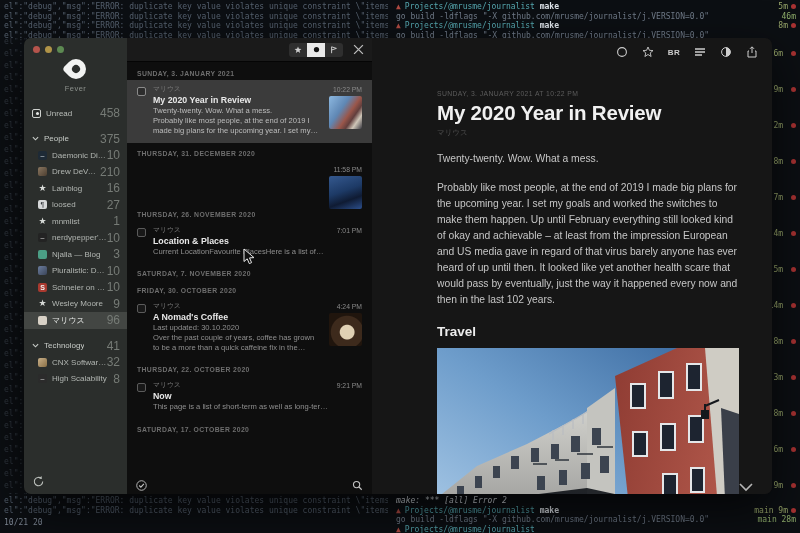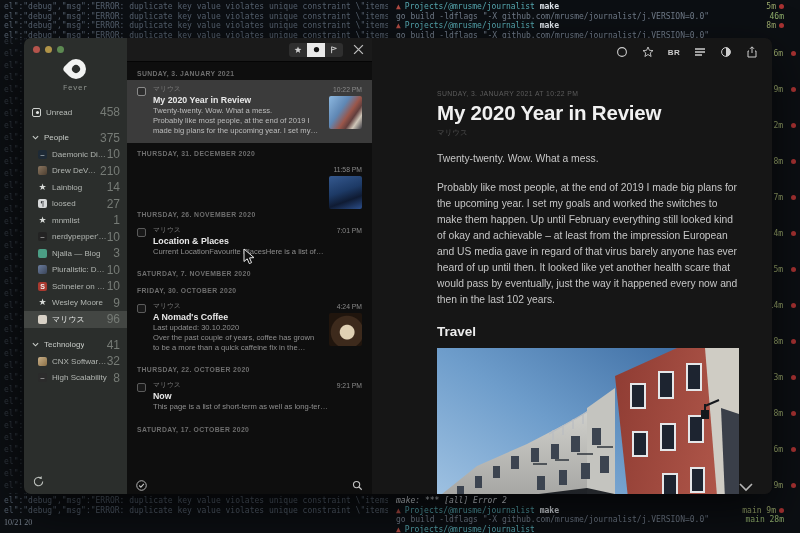--- a/index.html
+++ b/index.html
@@ -12,47 +12,47 @@
   .trow { white-space:nowrap; display:flex; justify-content:space-between; padding:0 4px; }
   .tlog { overflow:hidden; flex:1; opacity:.55; }
   .tdur { color:#9aa86b; margin-left:6px; }
   .tdot { display:inline-block; width:5px; height:5px; border-radius:50%; background:#a83232; vertical-align:middle; margin-left:3px; }
 
   .term-strip { position:absolute; left:0; right:0; background:#0c0f13;
     font-family:"DejaVu Sans Mono", monospace; font-size:8px; line-height:9.5px; }
   .term-top { top:0; height:38px; display:flex; }
   .term-bottom { top:494px; height:39px; display:flex; }
   .tcol-l { width:388px; overflow:hidden; padding:2px 0 0 4px; color:#55606e; }
-  .tcol-r { flex:1; overflow:hidden; padding:2px 16px 0 8px; color:#8a95a3; }
+  .tcol-r { flex:1; overflow:hidden; padding:2px 4px 0 8px; color:#8a95a3; }
   .prow { display:flex; justify-content:space-between; white-space:nowrap; overflow:hidden; }
   .tri { color:#b04a42; margin-right:4px; }
   .path { color:#56a8b0; }
   .cmd { color:#dfe4ea; font-weight:bold; }
   .dim { color:#707b89; }
   .branch { color:#8fae6b; }
   .errline { color:#d8dde3;font-style:italic; }
-  .statusleft { color:#7d8794; margin-top:3px;font-family:Liberation Serif, serif; }
+  .statusleft { color:#7d8794; margin-top:3px; }
 
   
   .window { position:absolute; left:24px; top:38px; width:748px; height:456px;
     border-radius:7px; overflow:hidden; box-shadow:0 18px 48px rgba(0,0,0,.65);
     background:#0f0f0f; }
 
   
   .sidebar { position:absolute; left:0; top:0; width:103px; height:100%;
     background:#2b2e2c; color:#b9bdb9; }
   .lights { display:flex; gap:5px; padding:8px 0 0 9px; }
   .light { width:7px; height:7px; border-radius:50%; }
   .l-red{ background:#b5544c; } .l-yel{ background:#b09448; } .l-grn{ background:#5d8a52; }
   .logo-wrap { text-align:center; margin-top:6px; }
   .logo-drop { width:20px; height:20px; margin:0 auto; background:#f2f3f2;
     border-radius:50% 50% 50% 4px; transform:rotate(45deg); position:relative; }
   .logo-drop::after { content:""; position:absolute; left:6px; top:6px; width:8px; height:8px;
     border-radius:50%; background:#2b2e2c; }
-  .logo-label { font-size:7.5px; color:#8d928d; margin-top:5px; letter-spacing:.5px;font-family:Liberation Mono, monospace; }
+  .logo-label { font-size:7.5px; color:#8d928d; margin-top:5px; letter-spacing:.5px; }
   .nav { margin-top:12px; font-size:8px; }
   .nav-row { display:flex; align-items:center; height:16.5px; padding:0 7px 0 8px; }
   .nav-row .cnt { margin-left:auto; color:#767b76; font-size:12px; }
   .nav-ico { width:9px; height:9px; border-radius:2px; margin-right:5px; flex:0 0 auto;
     display:flex; align-items:center; justify-content:center; font-size:7px; line-height:1; }
   .grp { margin-top:9px; color:#c7cbc7; }
   .chev { width:7px; height:7px; margin-right:5px; flex:0 0 auto; }
   .feed { padding-left:14px; color:#b2b6b2; }
   .feed .lbl, .grp .lbl, .unread .lbl { white-space:nowrap; overflow:hidden; text-overflow:ellipsis; }
   .feed-selected { background:#434643; color:#e4e6e4; }
@@ -360,21 +360,21 @@
         <span class="cnt">10</span>
       </div>
       <div class="nav-row feed">
         <span class="nav-ico" style="background:linear-gradient(135deg,#8a7660,#4c3e30)"></span>
         <span class="lbl">Drew DeVault's blog</span>
         <span class="cnt">210</span>
       </div>
       <div class="nav-row feed">
         <span class="nav-ico star-ico">★</span>
         <span class="lbl">Lainblog</span>
-        <span class="cnt">14</span>
+        <span class="cnt">16</span>
       </div>
       <div class="nav-row feed">
         <span class="nav-ico" style="background:#d6d8d9;color:#33363a">¶</span>
         <span class="lbl">loosed</span>
         <span class="cnt">27</span>
       </div>
       <div class="nav-row feed">
         <span class="nav-ico star-ico">★</span>
         <span class="lbl">mnmlist</span>
         <span class="cnt">1</span>

